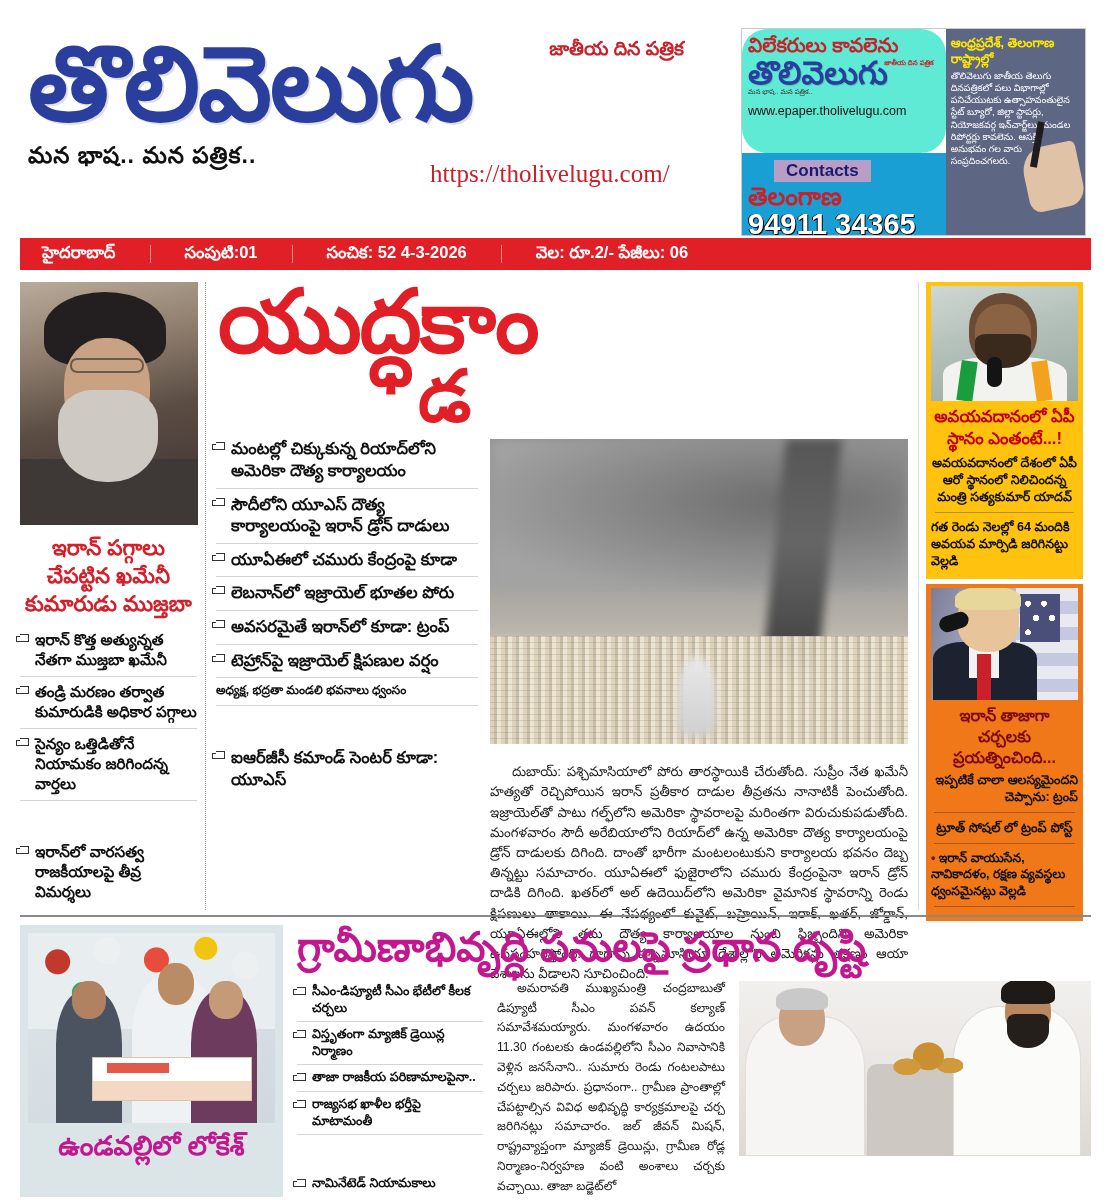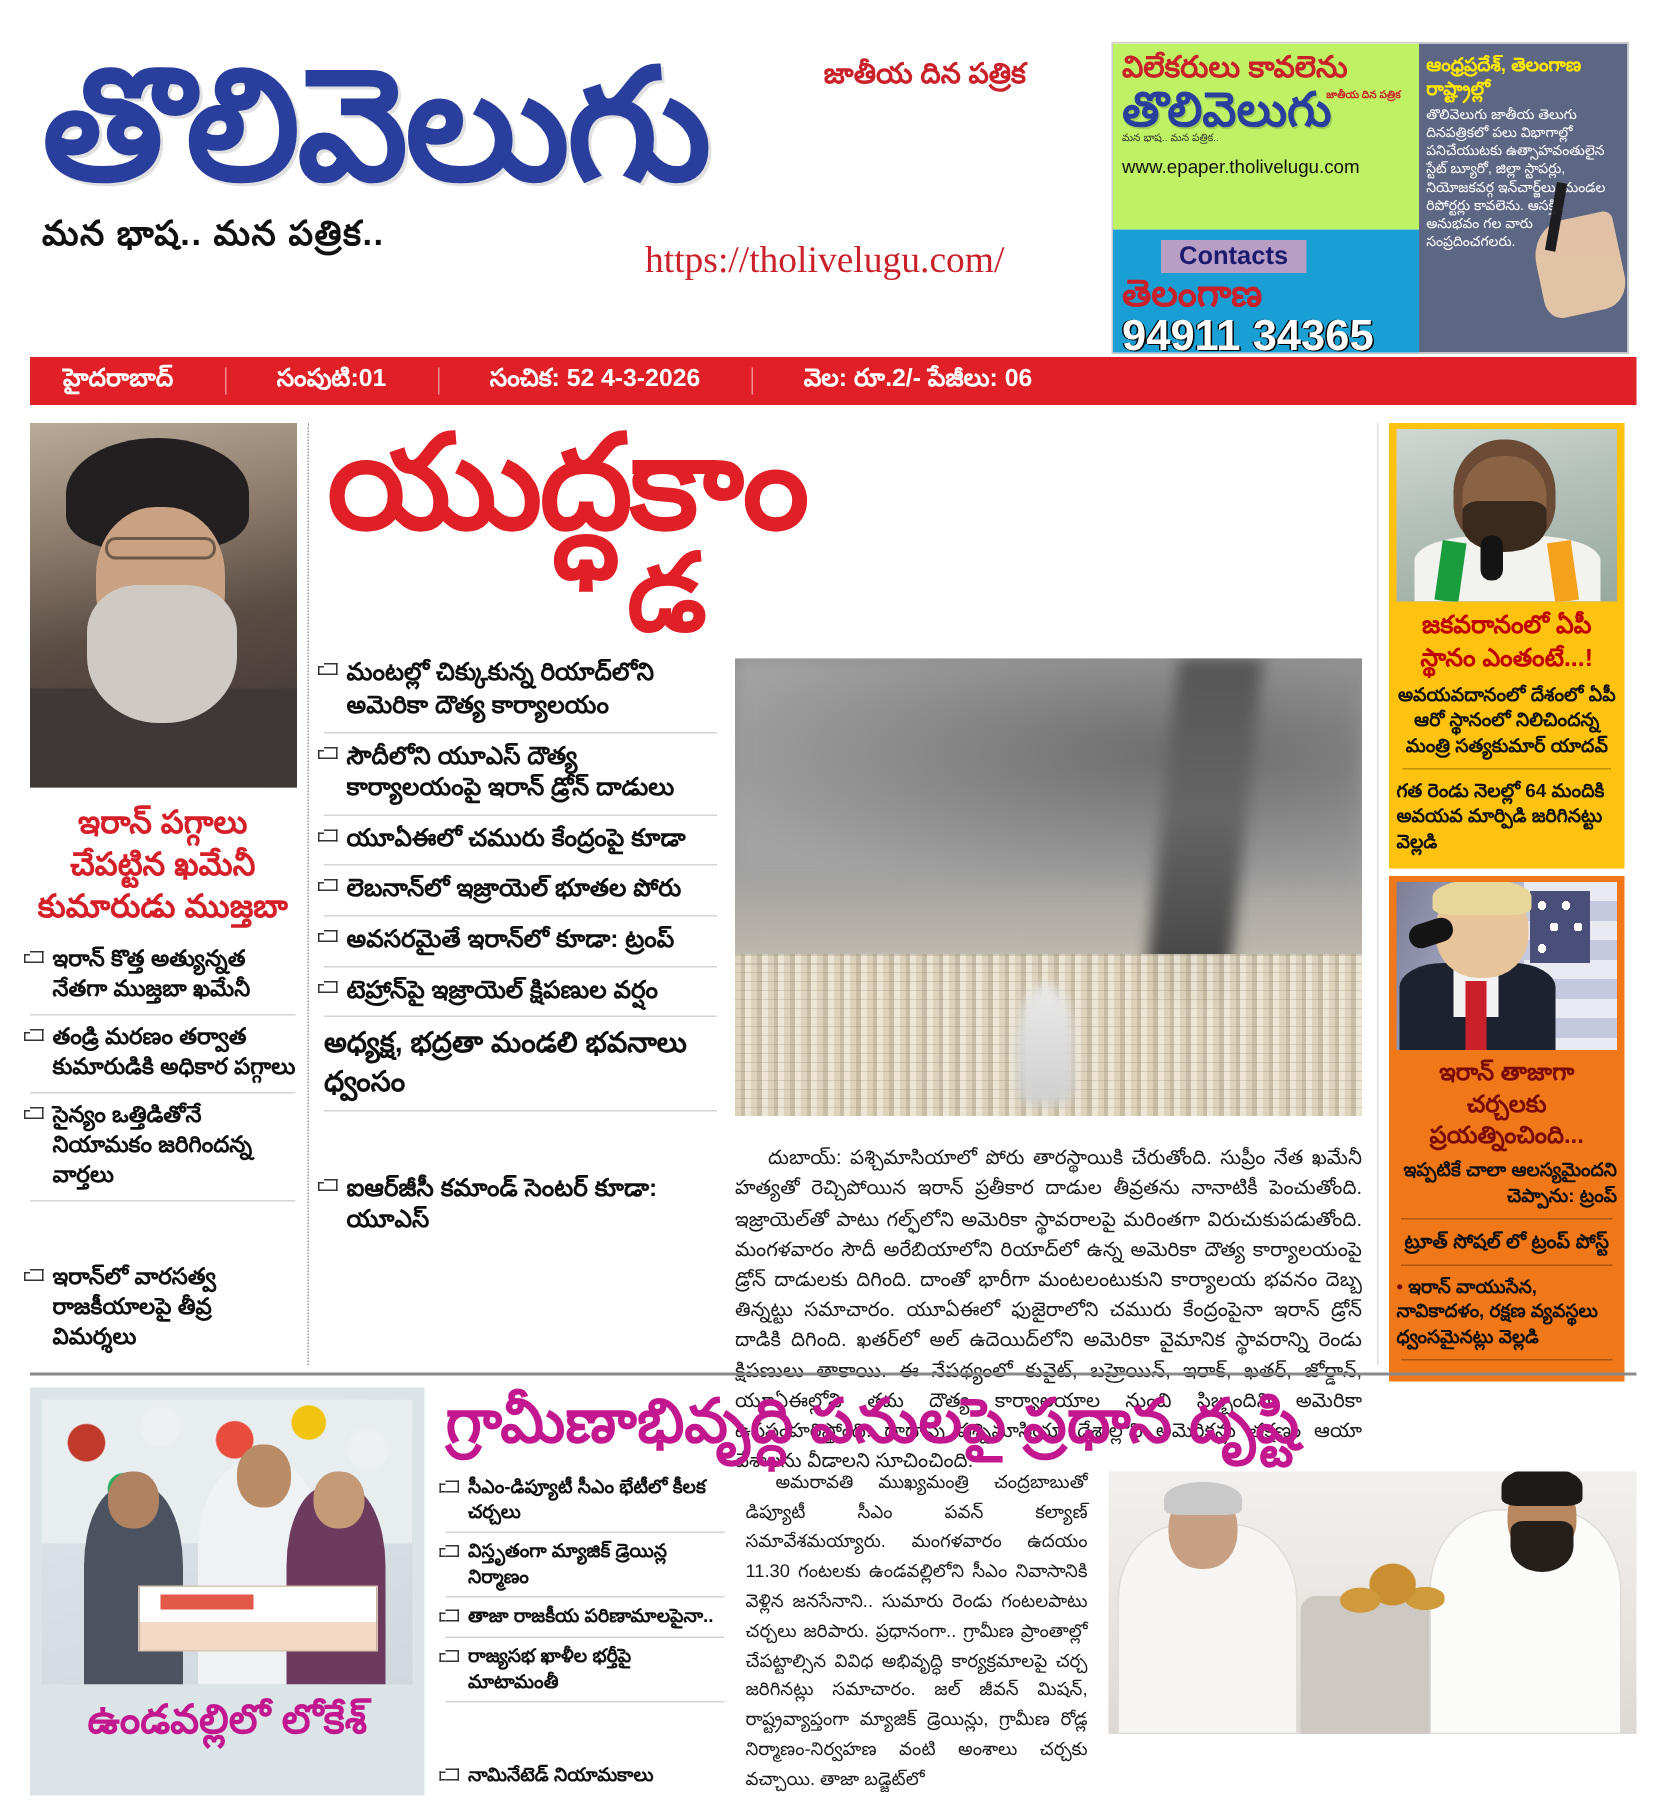--- a/index.html
+++ b/index.html
@@ -36,21 +36,21 @@
     font-size: 25px; color: #c9202a;
   }
 
   
   .mast-ad {
     position: absolute; left: 741px; top: 28px;
     width: 345px; height: 208px;
     border: 1px solid #c9c9c9; display: flex; overflow: hidden;
   }
   .ad-left { width: 205px; display: flex; flex-direction: column; }
-  .ad-yellow { background: #bef264; padding: 6px 6px 4px 6px; flex: 0 0 124px; }
+  .ad-yellow { background: #5eead4; padding: 6px 6px 4px 6px; flex: 0 0 124px; border-radius: 25px; }
   .ad-y1 { font-size: 20px; font-weight: bold; color: #c9202a; line-height: 1.05; }
   .ad-y2 {
     font-size: 32px; font-weight: bold; color: #2a3f9d;
     line-height: 1.0; margin-top: 1px;
     text-shadow: 1px 1px 0 rgba(0,0,0,0.15);
   }
   .ad-y2b { font-size: 7px; color: #c9202a; font-weight: bold; }
   .ad-y3 { font-size: 7px; color: #333; margin-top: -1px; }
   .ad-y4 { font-size: 12.5px; color: #111; margin-top: 7px; }
   .ad-blue { background: #1a9fd4; flex: 1; padding: 7px 6px; }
@@ -146,21 +146,21 @@
 
   
   .big-head {
     color: #e01f26; font-weight: bold; font-size: 88px;
     line-height: .92; letter-spacing: -2px; margin: 0 0 4px 2px;
   }
   .big-head .l2 { display:block; margin-left: 200px; font-size: 72px; }
   .center-body { display: flex; gap: 12px; }
   .center-bullets { width: 275px; }
   .center-bullets .btxt { font-size: 16.4px; }
-  .no-ico-line { font-size:19px; font-weight:bold; color:#111; line-height:1.32; }
+  .no-ico-line { font-size:12px; font-weight:bold; color:#111; line-height:1.32; }
 
   .photo-war {
     width: 418px; height: 305px; margin-top: 6px;
     background: linear-gradient(180deg,#8f8f8f 0%,#9d9d9d 42%,#b9b4aa 62%,#e2d9c8 78%,#cfc5b4 100%);
     position: relative; overflow: hidden;
   }
   .smoke-col {
     position:absolute; right:78px; top:0; width:56px; height:228px;
     background: linear-gradient(180deg,#555 0%,#666 45%,#4e4e4e 80%,#3d3d3d 100%);
     filter: blur(5px); transform: skewX(-6deg);
@@ -461,21 +461,21 @@
       <div class="yellow-box">
         <div class="photo-minister">
           <div class="mn-body"></div>
           <div class="mn-scarf"></div>
           <div class="mn-scarf2"></div>
           <div class="mn-head"></div>
           <div class="mn-face"></div>
           <div class="mn-beard"></div>
           <div class="mn-mic"></div>
         </div>
-        <div class="yb-head">జకవరానంలో ఏపీ స్థానం ఎంతంటే...!</div>
+        <div class="yb-head">అవయవదానంలో ఏపీ స్థానం ఎంతంటే...!</div>
         <div class="yb-sub">అవయవదానంలో దేశంలో ఏపీ ఆరో స్థానంలో నిలిచిందన్న మంత్రి సత్యకుమార్ యాదవ్</div>
         <div class="yb-rule"></div>
         <div class="yb-note">గత రెండు నెలల్లో 64 మందికి అవయవ మార్పిడి జరిగినట్టు వెల్లడి</div>
       </div>
 
       <div class="orange-box">
         <div class="photo-trump">
           <div class="tr-flag"></div>
           <div class="tr-suit"></div>
           <div class="tr-shirt"></div>

